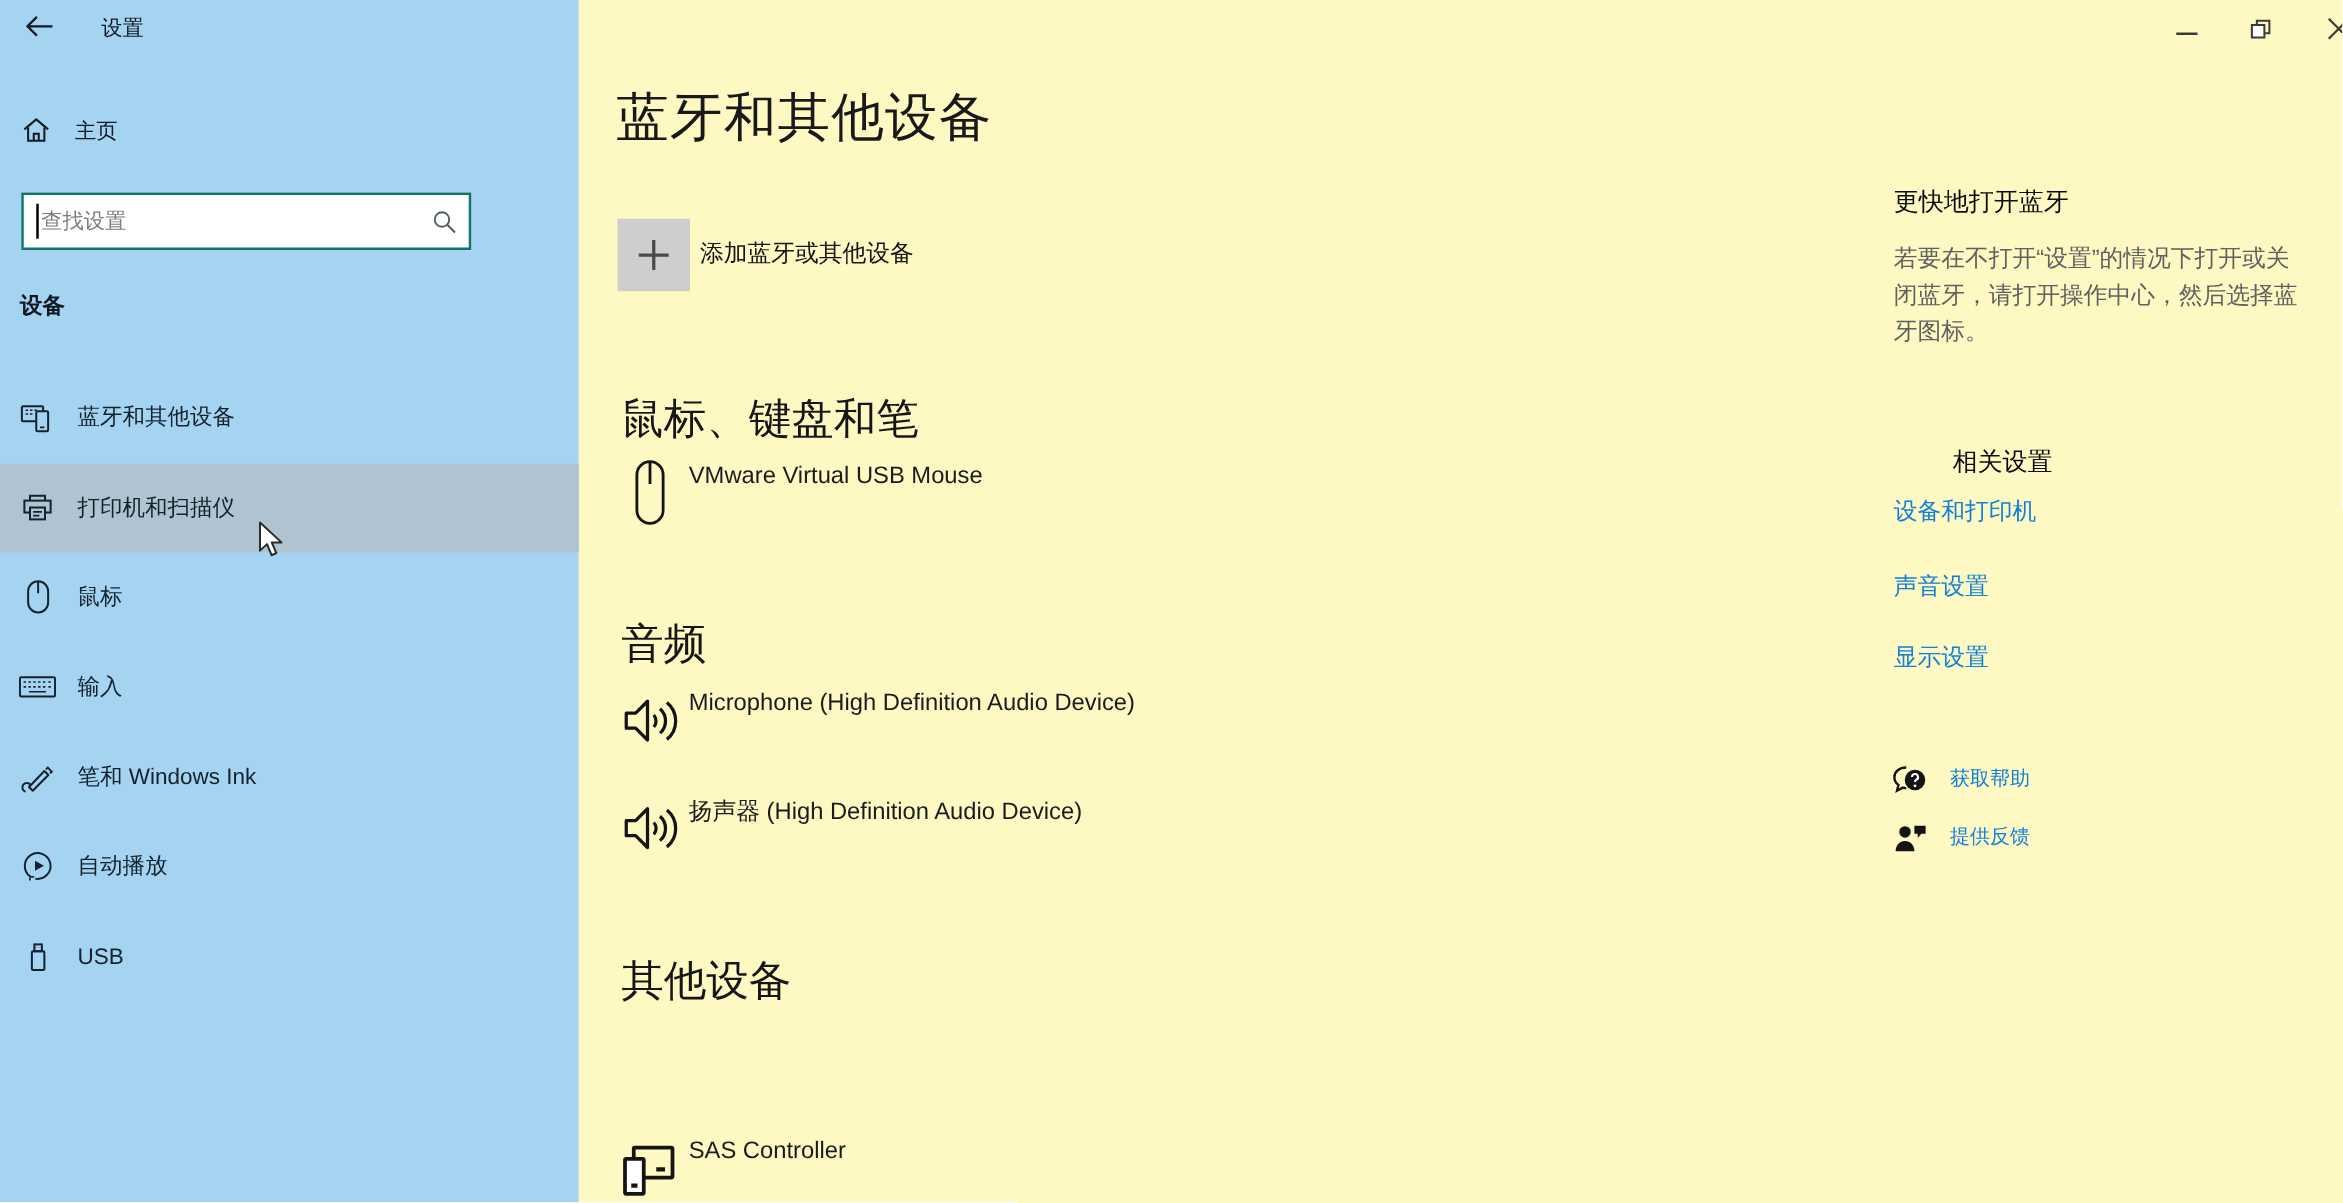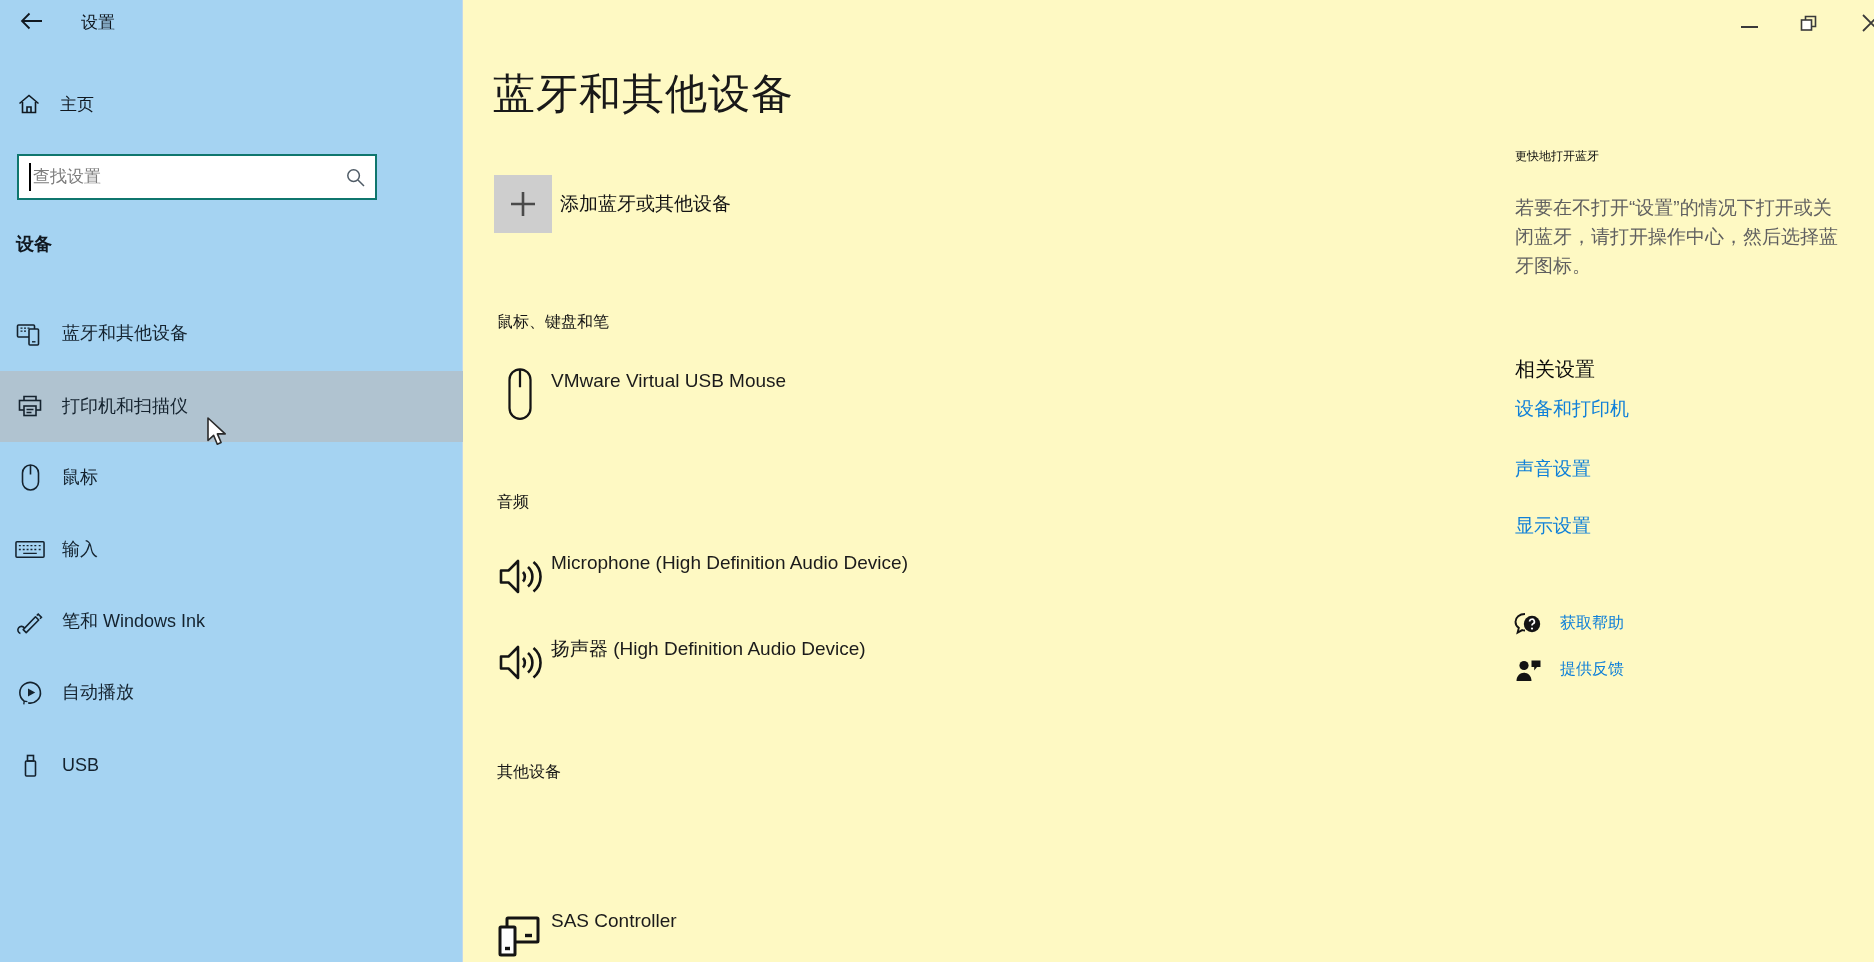--- a/index.html
+++ b/index.html
@@ -38,30 +38,30 @@
   #win-close{left:1856px;}
   .min-line{width:17px;height:2px;background:#3a3a3a;margin-top:8px;}
 
   
   .page-title{position:absolute;left:493px;top:66px;font-size:42px;font-weight:400;color:#191919;letter-spacing:1px;}
   .add-row{position:absolute;left:494px;top:175px;width:700px;height:58px;cursor:default;}
   .plus-box{position:absolute;left:0;top:0;width:58px;height:58px;background:#cecece;
             display:flex;align-items:center;justify-content:center;}
   .add-lbl{position:absolute;left:66px;top:0;height:58px;line-height:58px;font-size:19px;color:#141414;}
 
-  .sec-title{position:absolute;left:497px;font-size:16px;color:#161616;white-space:nowrap;}
+  .sec-title{position:absolute;left:497px;font-size:34px;color:#161616;white-space:nowrap;}
   .dev-row{position:absolute;left:497px;width:900px;}
   .dev-ic{position:absolute;}
   .dev-name{position:absolute;left:54px;top:0;font-size:19px;color:#1b1b1b;white-space:nowrap;}
 
   
-  .tip-title{position:absolute;left:1515px;top:148px;font-size:12px;color:#0c0c0c;}
+  .tip-title{position:absolute;left:1515px;top:148px;font-size:20px;color:#0c0c0c;}
   .tip-body{position:absolute;left:1515px;top:193px;width:362px;font-size:19px;line-height:29px;color:#606060;}
   .tip-body span{display:block;white-space:nowrap;}
-  .related-header{position:absolute;left:1515px;top:356px;font-size:20px;color:#0c0c0c;}
+  .related-header{position:absolute;left:1562px;top:356px;font-size:20px;color:#0c0c0c;}
   .r-link{position:absolute;left:1515px;font-size:19px;color:#1080d8;white-space:nowrap;cursor:pointer;}
   .help-row{position:absolute;left:1512px;height:30px;cursor:pointer;}
   .help-row .hic{position:absolute;left:0;top:0;}
   .help-row .hlbl{position:absolute;left:48px;top:3px;font-size:16px;color:#1080d8;white-space:nowrap;}
 
   
   #cursor{position:absolute;left:206px;top:417px;z-index:99;pointer-events:none;}
 
   svg{display:block;}
 </style>

